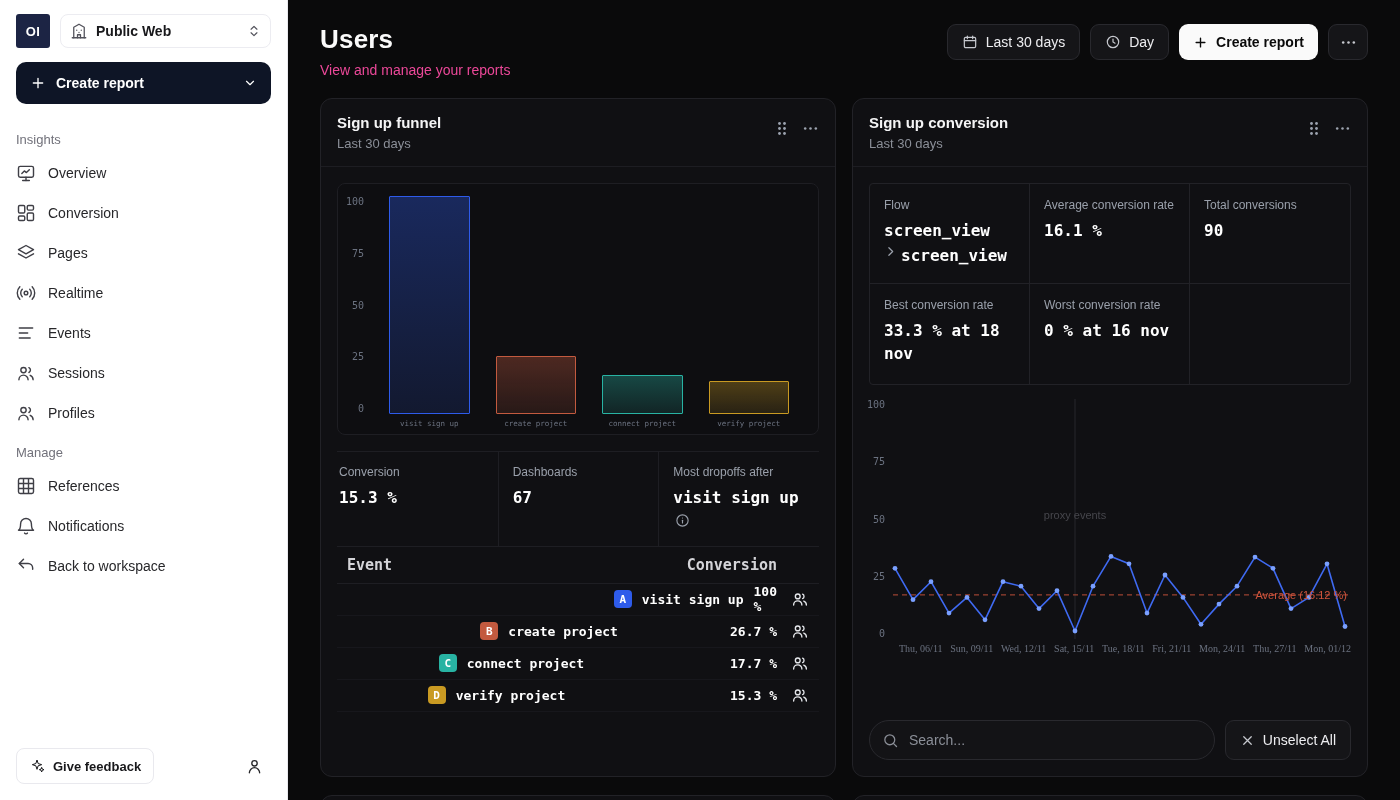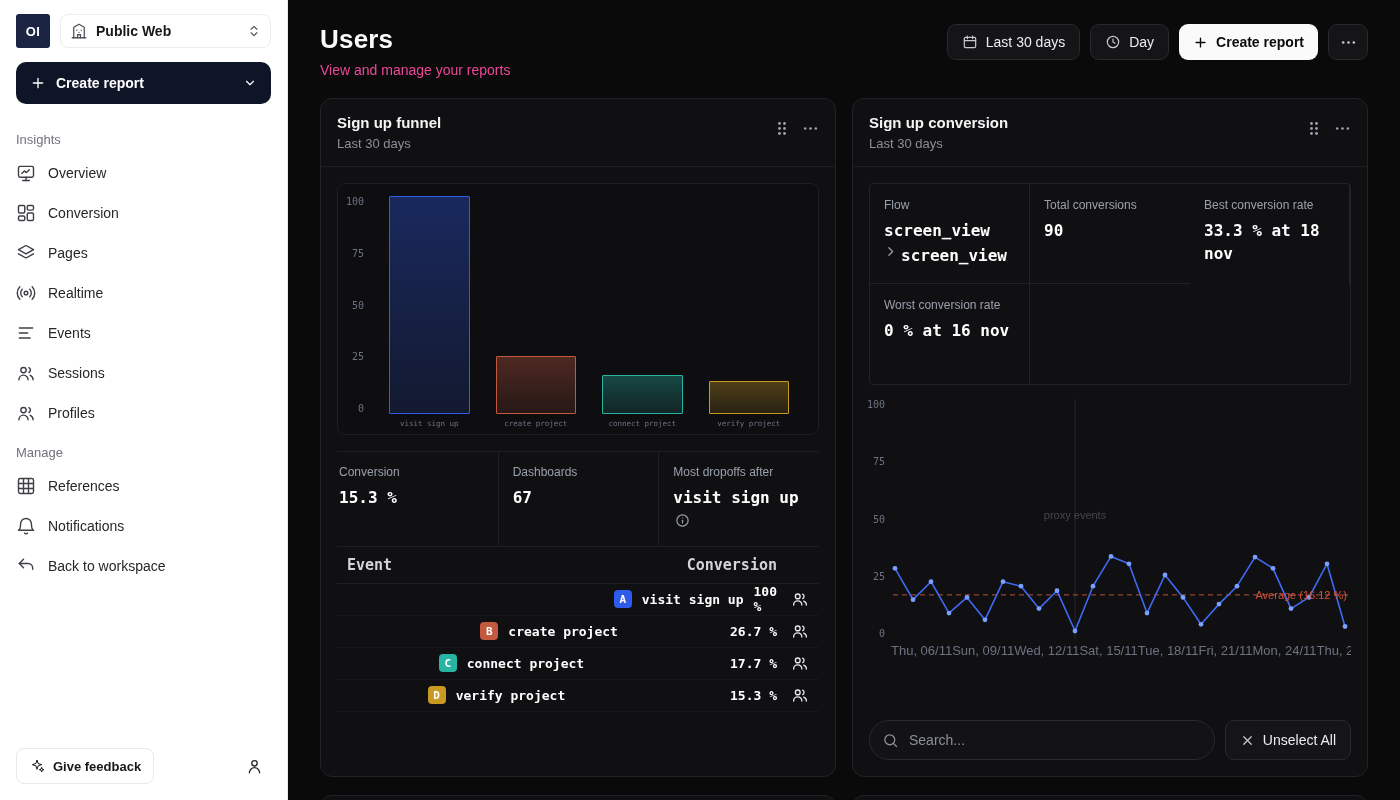--- a/index.html
+++ b/index.html
@@ -83,21 +83,21 @@
 .cstat.bb{border-bottom:1px solid #222227}
 .flowline{display:flex;align-items:flex-start;gap:4px}
 .flowline .ic{color:#9aa0ab}
 .flow-ind{margin-top:2px}
 
 
 .line-chart{display:flex;height:240px;margin-top:14px;position:relative}
 .lplot{flex:1;position:relative;min-width:0}
 .lplot svg{width:100%;height:100%;display:block}
 .watermark{position:absolute;left:40%;top:46%;transform:translateX(-50%);font-size:11px;color:#46464c;pointer-events:none}
-.lxlabels{display:flex;justify-content:space-between;margin-left:22px;padding-top:4px;font-family:Liberation Sans, sans-serif;font-size:13px;color:#6b7280;white-space:nowrap;overflow:hidden}
+.lxlabels{display:flex;justify-content:space-between;margin-left:30px;padding-top:4px;font-family:Liberation Serif, serif;font-size:10px;color:#6b7280;white-space:nowrap;overflow:hidden}
 .lx{flex:none}
 
 .ccontrols{margin-top:auto;display:flex;gap:10px;padding-top:14px}
 .searchbox{flex:1;display:flex;align-items:center;gap:10px;height:40px;border:1px solid #29292e;border-radius:20px;background:#131316;padding:0 12px;color:#8b8f98}
 .searchbox input{flex:1;background:transparent;border:none;outline:none;color:#e5e7eb;font-size:14px;font-family:inherit;min-width:0}
 .searchbox input::placeholder{color:#8b8f98}
 .btn.tall{height:40px}
 </style>
 </head>
 <body>
@@ -504,20 +504,24 @@
               <div class="flowline flow-ind">
                   <span class="ic">
                     <svg width="13" height="13" viewBox="0 0 24 24" fill="none" stroke="currentColor" stroke-width="2.2" stroke-linecap="round" stroke-linejoin="round">
                       <path d="M9 5l7 7-7 7"></path>
                     </svg>
                   </span>
                   <span>screen_view</span>
                 </div>
             </div>
           </div>
+          <div class="cstat br bb">
+            <div class="slabel">Average conversion rate</div>
+            <div class="sval">16.1 %</div>
+          </div>
           <div class="cstat bb">
             <div class="slabel">Total conversions</div>
             <div class="sval">90</div>
           </div>
           <div class="cstat br">
             <div class="slabel">Best conversion rate</div>
             <div class="sval">33.3 % at 18 nov</div>
           </div>
           <div class="cstat br">
             <div class="slabel">Worst conversion rate</div>

